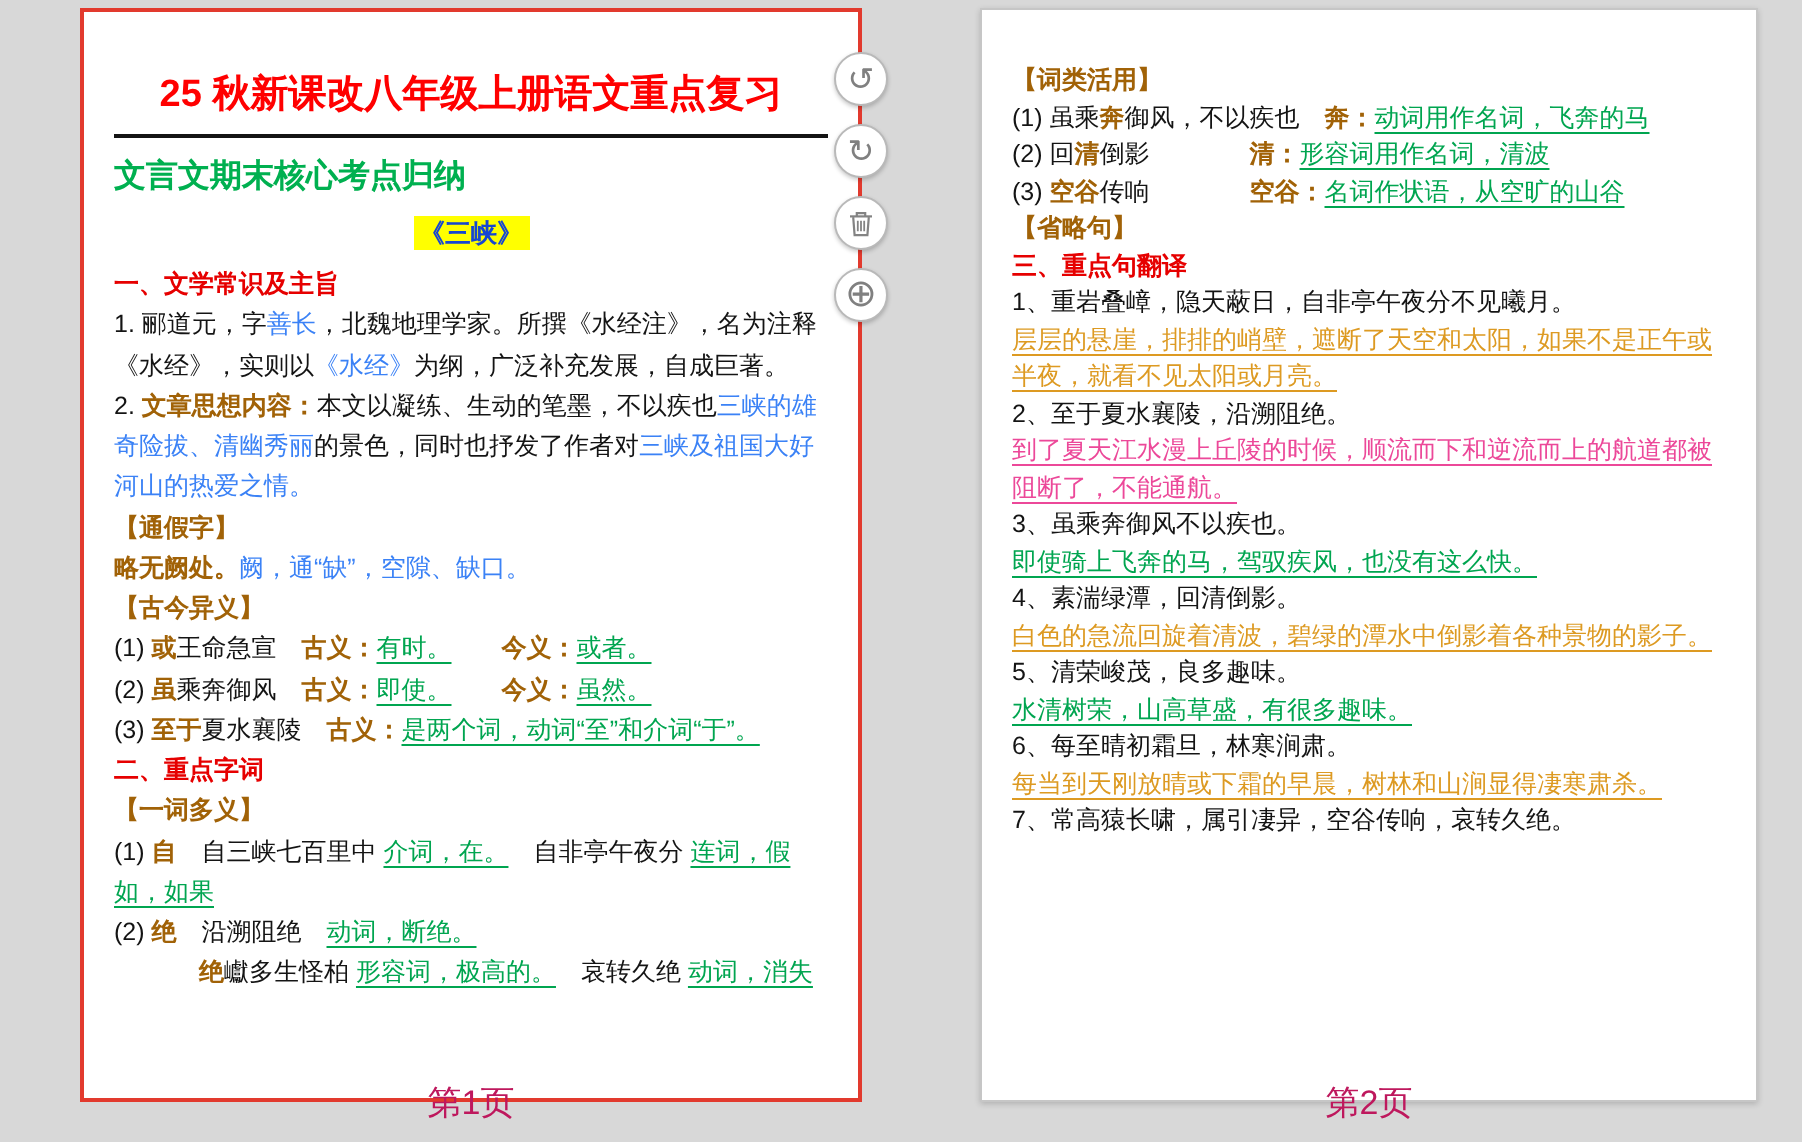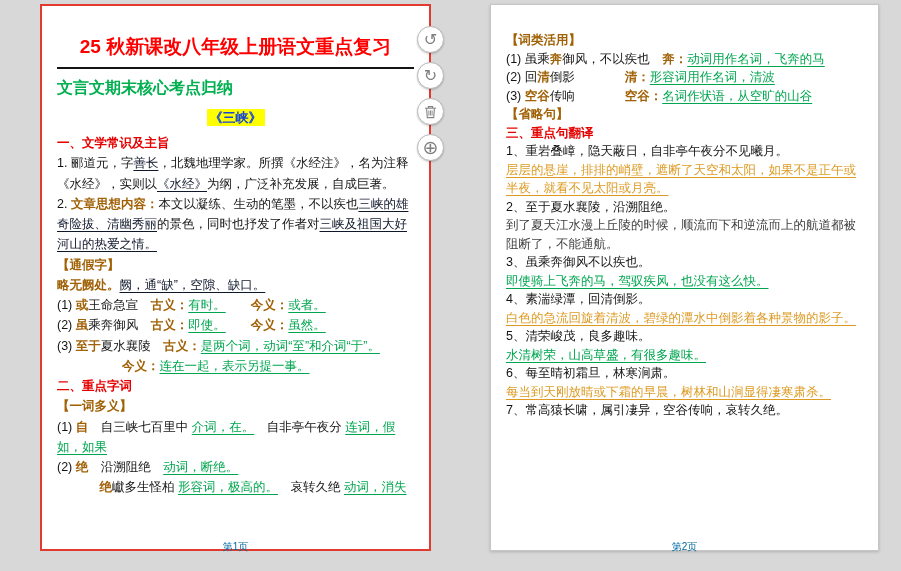--- a/index.html
+++ b/index.html
@@ -19,25 +19,25 @@
   .p1-subtitle { color:#00b050; font-weight:bold; font-size:16px; text-align:left; }
   .badge-row { text-align:center; margin:9px 0 6px 0; }
   .badge { background:#ffff00; color:#1646d2; font-weight:bold; font-size:13px; padding:1px 3px; }
   .content { font-size:12.5px; color:#141414; overflow-wrap:break-word; }
   .page1 .content { line-height:1.62; }
   .page2 .content { line-height:1.48; }
   .line { min-height:1em; }
   .s-n  { color:#141414; }
   .s-b  { color:#a16207; font-weight:bold; }
   .s-rb { color:#e60000; font-weight:bold; }
-  .s-ru { color:#0f172a; text-decoration:underline; text-underline-offset:3px; text-decoration-skip-ink:none; }
+  .s-ru { color:#3b82f6; text-underline-offset:3px; text-decoration-skip-ink:none; }
   .s-gu { color:#00a550; text-decoration:underline; text-underline-offset:3px; text-decoration-skip-ink:none; }
   .s-ou { color:#dd9a22; text-decoration:underline; text-underline-offset:3px; text-decoration-skip-ink:none;margin-top:24px; }
-  .s-bu { color:#404040; text-underline-offset:3px; text-decoration-skip-ink:none; }
-  .page-label { position:absolute; top:540px; font-size:10px; color:#0369a1; text-align:center; }
+  .s-bu { color:#ec4899; text-decoration:underline; text-underline-offset:3px; text-decoration-skip-ink:none; }
+  .page-label { position:absolute; top:540px; font-size:17px; color:#be185d; text-align:center; }
   .label1 { left:40px; width:391px; }
   .label2 { left:490px; width:389px; }
   .float-toolbar { position:absolute; left:417px; top:26px; display:flex; flex-direction:column; gap:9px; z-index:5; }
   .tb {
     width:27px; height:27px; border-radius:50%;
     background:#ffffff; border:1px solid #b9b9b9;
     box-shadow:0 1px 2px rgba(0,0,0,.22);
     display:flex; align-items:center; justify-content:center;
     cursor:pointer; padding:0;
   }
@@ -54,24 +54,24 @@
     <div class="p1-subtitle">文言文期末核心考点归纳</div>
     <div class="badge-row">
       <span class="badge">《三峡》</span>
     </div>
     <div class="content">
         <div class="line"><span class="s-rb">一、文学常识及主旨</span></div>
         <div class="line"><span class="s-n">1. 郦道元，字</span><span class="s-ru">善长</span><span class="s-n">，北魏地理学家。所撰《水经注》，名为注释《水经》，实则以</span><span class="s-ru">《水经》</span><span class="s-n">为纲，广泛补充发展，自成巨著。</span></div>
         <div class="line"><span class="s-n">2. </span><span class="s-b">文章思想内容：</span><span class="s-n">本文以凝练、生动的笔墨，不以疾也</span><span class="s-ru">三峡的雄奇险拔、清幽秀丽</span><span class="s-n">的景色，同时也抒发了作者对</span><span class="s-ru">三峡及祖国大好河山的热爱之情。</span></div>
         <div class="line"><span class="s-b">【通假字】</span></div>
         <div class="line"><span class="s-b">略无阙处。</span><span class="s-ru">阙，通“缺”，空隙、缺口。</span></div>
+        <div class="line"><span class="s-b">【古今异义】</span></div>
         <div class="line"><span class="s-n">(1) </span><span class="s-b">或</span><span class="s-n">王命急宣　</span><span class="s-b">古义：</span><span class="s-gu">有时。</span><span class="s-n">　　</span><span class="s-b">今义：</span><span class="s-gu">或者。</span></div>
         <div class="line"><span class="s-n">(2) </span><span class="s-b">虽</span><span class="s-n">乘奔御风　</span><span class="s-b">古义：</span><span class="s-gu">即使。</span><span class="s-n">　　</span><span class="s-b">今义：</span><span class="s-gu">虽然。</span></div>
         <div class="line"><span class="s-n">(3) </span><span class="s-b">至于</span><span class="s-n">夏水襄陵　</span><span class="s-b">古义：</span><span class="s-gu">是两个词，动词“至”和介词“于”。</span></div>
-        <div class="line" style="padding-left: 5.2em;"><span class="s-b">今义：</span><span class="s-gu">连在一起，表示另提一事。</span></div>
         <div class="line"><span class="s-rb">二、重点字词</span></div>
         <div class="line"><span class="s-b">【一词多义】</span></div>
         <div class="line"><span class="s-n">(1) </span><span class="s-b">自</span><span class="s-n">　自三峡七百里中 </span><span class="s-gu">介词，在。</span><span class="s-n">　自非亭午夜分 </span><span class="s-gu">连词，假如，如果</span></div>
         <div class="line"><span class="s-n">(2) </span><span class="s-b">绝</span><span class="s-n">　沿溯阻绝　</span><span class="s-gu">动词，断绝。</span></div>
         <div class="line" style="padding-left: 3.4em;"><span class="s-b">绝</span><span class="s-n">巘多生怪柏 </span><span class="s-gu">形容词，极高的。</span><span class="s-n">　哀转久绝 </span><span class="s-gu">动词，消失</span></div>
       </div>
   </div>
 </div>
 
 <div class="float-toolbar">

